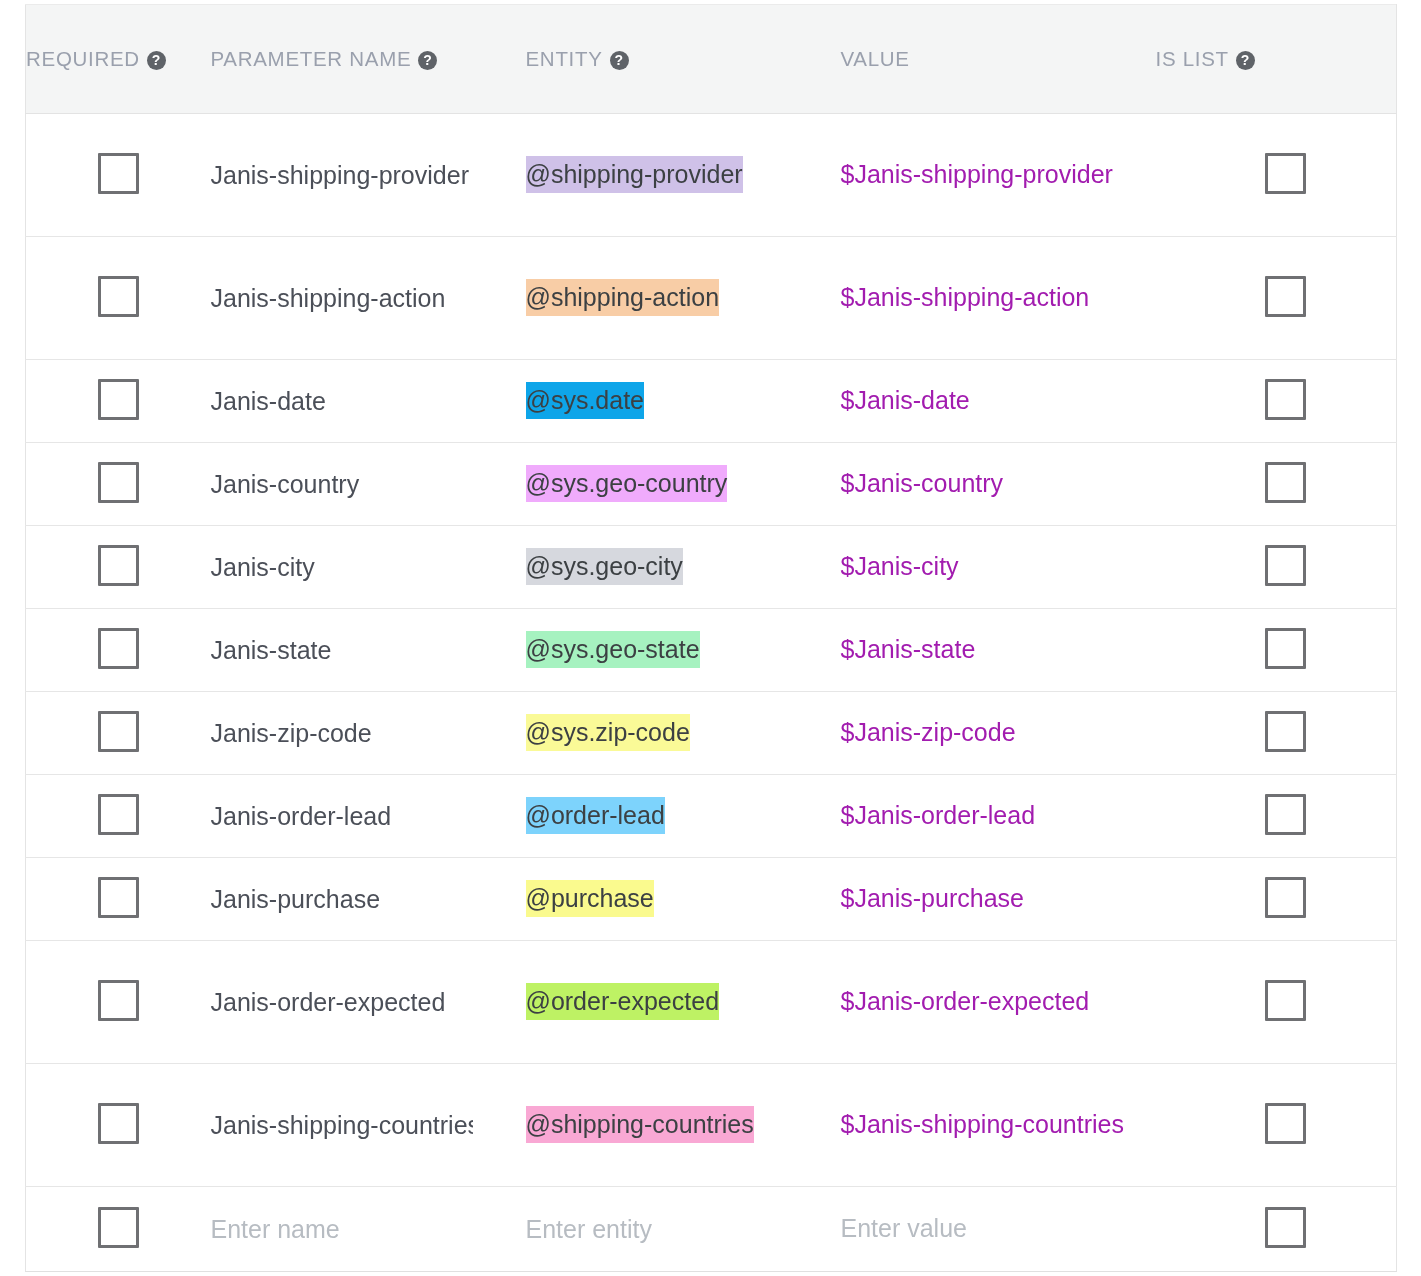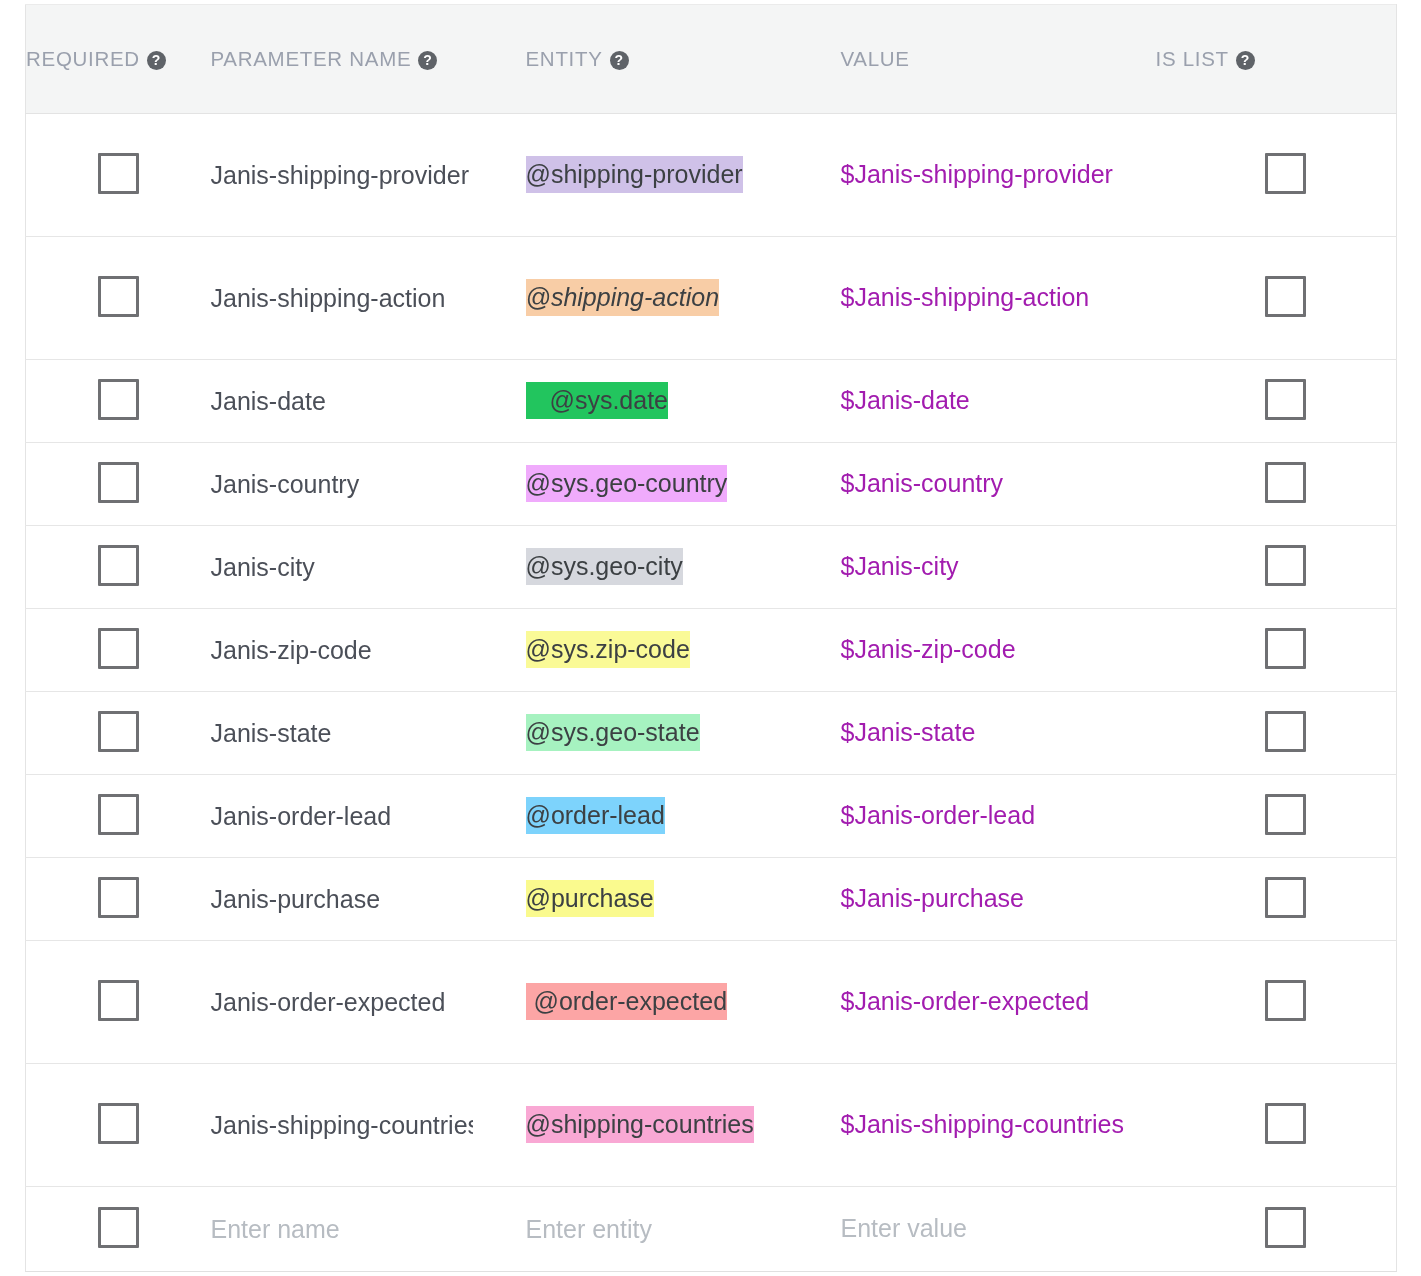--- a/index.html
+++ b/index.html
@@ -225,34 +225,34 @@
             <div class="cb-wrap"><span class="checkbox"></span></div>
           </td>
         </tr>
         <tr class="row-tall">
           <td class="cell-required">
             <div class="cb-wrap"><span class="checkbox"></span></div>
           </td>
           <td class="cell-paramname">
             <span class="param-text" title="Janis-shipping-action">Janis-shipping-action</span>
           </td>
-          <td class="cell-entity"><span class="entity-chip" style="background: rgb(248, 205, 166); font-style: italic;">@shipping-action</span></td>
+          <td class="cell-entity"><span class="entity-chip" style="background: rgb(248, 205, 166);">@shipping-action</span></td>
           <td class="cell-value"><span class="value-link">$Janis-shipping-action</span></td>
           <td class="cell-islist">
             <div class="cb-wrap"><span class="checkbox"></span></div>
           </td>
         </tr>
         <tr class="row-std">
           <td class="cell-required">
             <div class="cb-wrap"><span class="checkbox"></span></div>
           </td>
           <td class="cell-paramname">
             <span class="param-text" title="Janis-date">Janis-date</span>
           </td>
-          <td class="cell-entity"><span class="entity-chip" style="background: #22c55e; padding-left: 24px;">@sys.date</span></td>
+          <td class="cell-entity"><span class="entity-chip" style="background: #0ea5e9;">@sys.date</span></td>
           <td class="cell-value"><span class="value-link">$Janis-date</span></td>
           <td class="cell-islist">
             <div class="cb-wrap"><span class="checkbox"></span></div>
           </td>
         </tr>
         <tr class="row-std">
           <td class="cell-required">
             <div class="cb-wrap"><span class="checkbox"></span></div>
           </td>
           <td class="cell-paramname">
@@ -275,46 +275,46 @@
           <td class="cell-value"><span class="value-link">$Janis-city</span></td>
           <td class="cell-islist">
             <div class="cb-wrap"><span class="checkbox"></span></div>
           </td>
         </tr>
         <tr class="row-std">
           <td class="cell-required">
             <div class="cb-wrap"><span class="checkbox"></span></div>
           </td>
           <td class="cell-paramname">
+            <span class="param-text" title="Janis-state">Janis-state</span>
+          </td>
+          <td class="cell-entity"><span class="entity-chip" style="background: rgb(166, 242, 192);">@sys.geo-state</span></td>
+          <td class="cell-value"><span class="value-link">$Janis-state</span></td>
+          <td class="cell-islist">
+            <div class="cb-wrap"><span class="checkbox"></span></div>
+          </td>
+        </tr>
+        <tr class="row-std">
+          <td class="cell-required">
+            <div class="cb-wrap"><span class="checkbox"></span></div>
+          </td>
+          <td class="cell-paramname">
             <span class="param-text" title="Janis-zip-code">Janis-zip-code</span>
           </td>
           <td class="cell-entity"><span class="entity-chip" style="background: rgb(250, 250, 151);">@sys.zip-code</span></td>
           <td class="cell-value"><span class="value-link">$Janis-zip-code</span></td>
           <td class="cell-islist">
             <div class="cb-wrap"><span class="checkbox"></span></div>
           </td>
         </tr>
         <tr class="row-std">
           <td class="cell-required">
             <div class="cb-wrap"><span class="checkbox"></span></div>
           </td>
           <td class="cell-paramname">
-            <span class="param-text" title="Janis-state">Janis-state</span>
-          </td>
-          <td class="cell-entity"><span class="entity-chip" style="background: rgb(166, 242, 192);">@sys.geo-state</span></td>
-          <td class="cell-value"><span class="value-link">$Janis-state</span></td>
-          <td class="cell-islist">
-            <div class="cb-wrap"><span class="checkbox"></span></div>
-          </td>
-        </tr>
-        <tr class="row-std">
-          <td class="cell-required">
-            <div class="cb-wrap"><span class="checkbox"></span></div>
-          </td>
-          <td class="cell-paramname">
             <span class="param-text" title="Janis-order-lead">Janis-order-lead</span>
           </td>
           <td class="cell-entity"><span class="entity-chip" style="background: #7dd3fc;">@order-lead</span></td>
           <td class="cell-value"><span class="value-link">$Janis-order-lead</span></td>
           <td class="cell-islist">
             <div class="cb-wrap"><span class="checkbox"></span></div>
           </td>
         </tr>
         <tr class="row-std">
           <td class="cell-required">
@@ -329,21 +329,21 @@
             <div class="cb-wrap"><span class="checkbox"></span></div>
           </td>
         </tr>
         <tr class="row-tall">
           <td class="cell-required">
             <div class="cb-wrap"><span class="checkbox"></span></div>
           </td>
           <td class="cell-paramname">
             <span class="param-text" title="Janis-order-expected">Janis-order-expected</span>
           </td>
-          <td class="cell-entity"><span class="entity-chip" style="background: #fca5a5; padding-left: 8px;">@order-expected</span></td>
+          <td class="cell-entity"><span class="entity-chip" style="background: #bef264;">@order-expected</span></td>
           <td class="cell-value"><span class="value-link">$Janis-order-expected</span></td>
           <td class="cell-islist">
             <div class="cb-wrap"><span class="checkbox"></span></div>
           </td>
         </tr>
         <tr class="row-tall">
           <td class="cell-required">
             <div class="cb-wrap"><span class="checkbox"></span></div>
           </td>
           <td class="cell-paramname">

